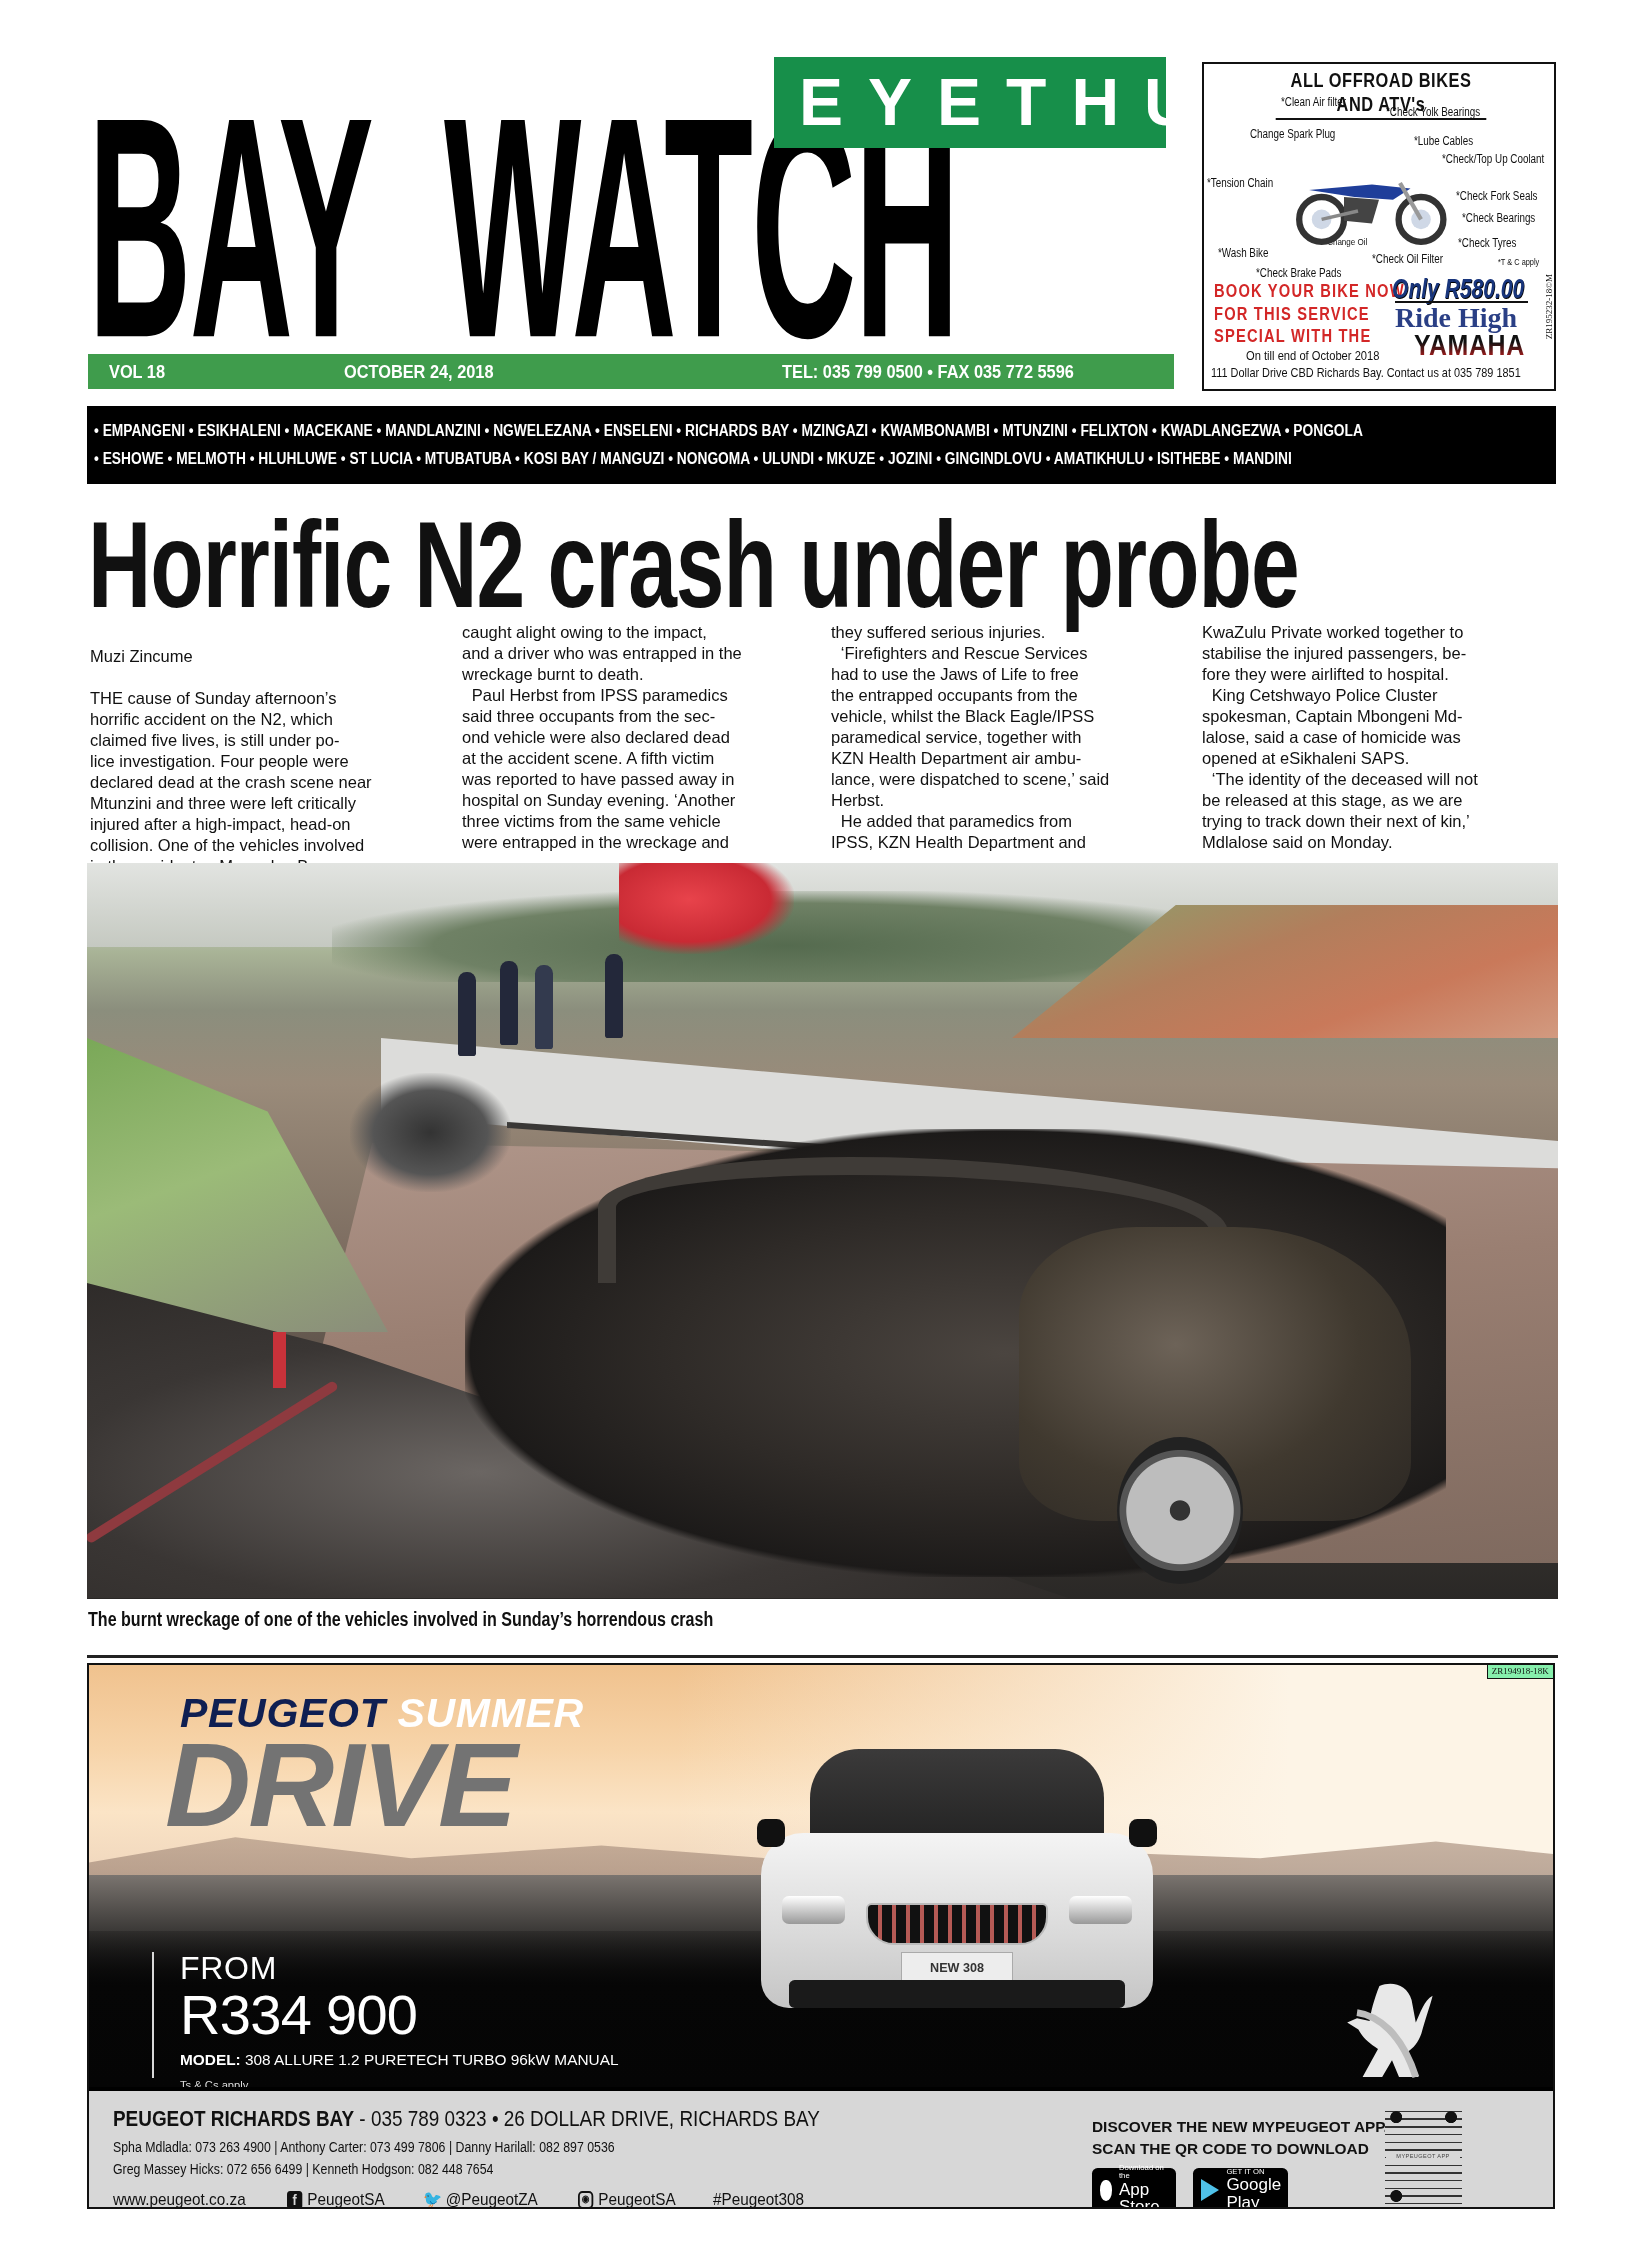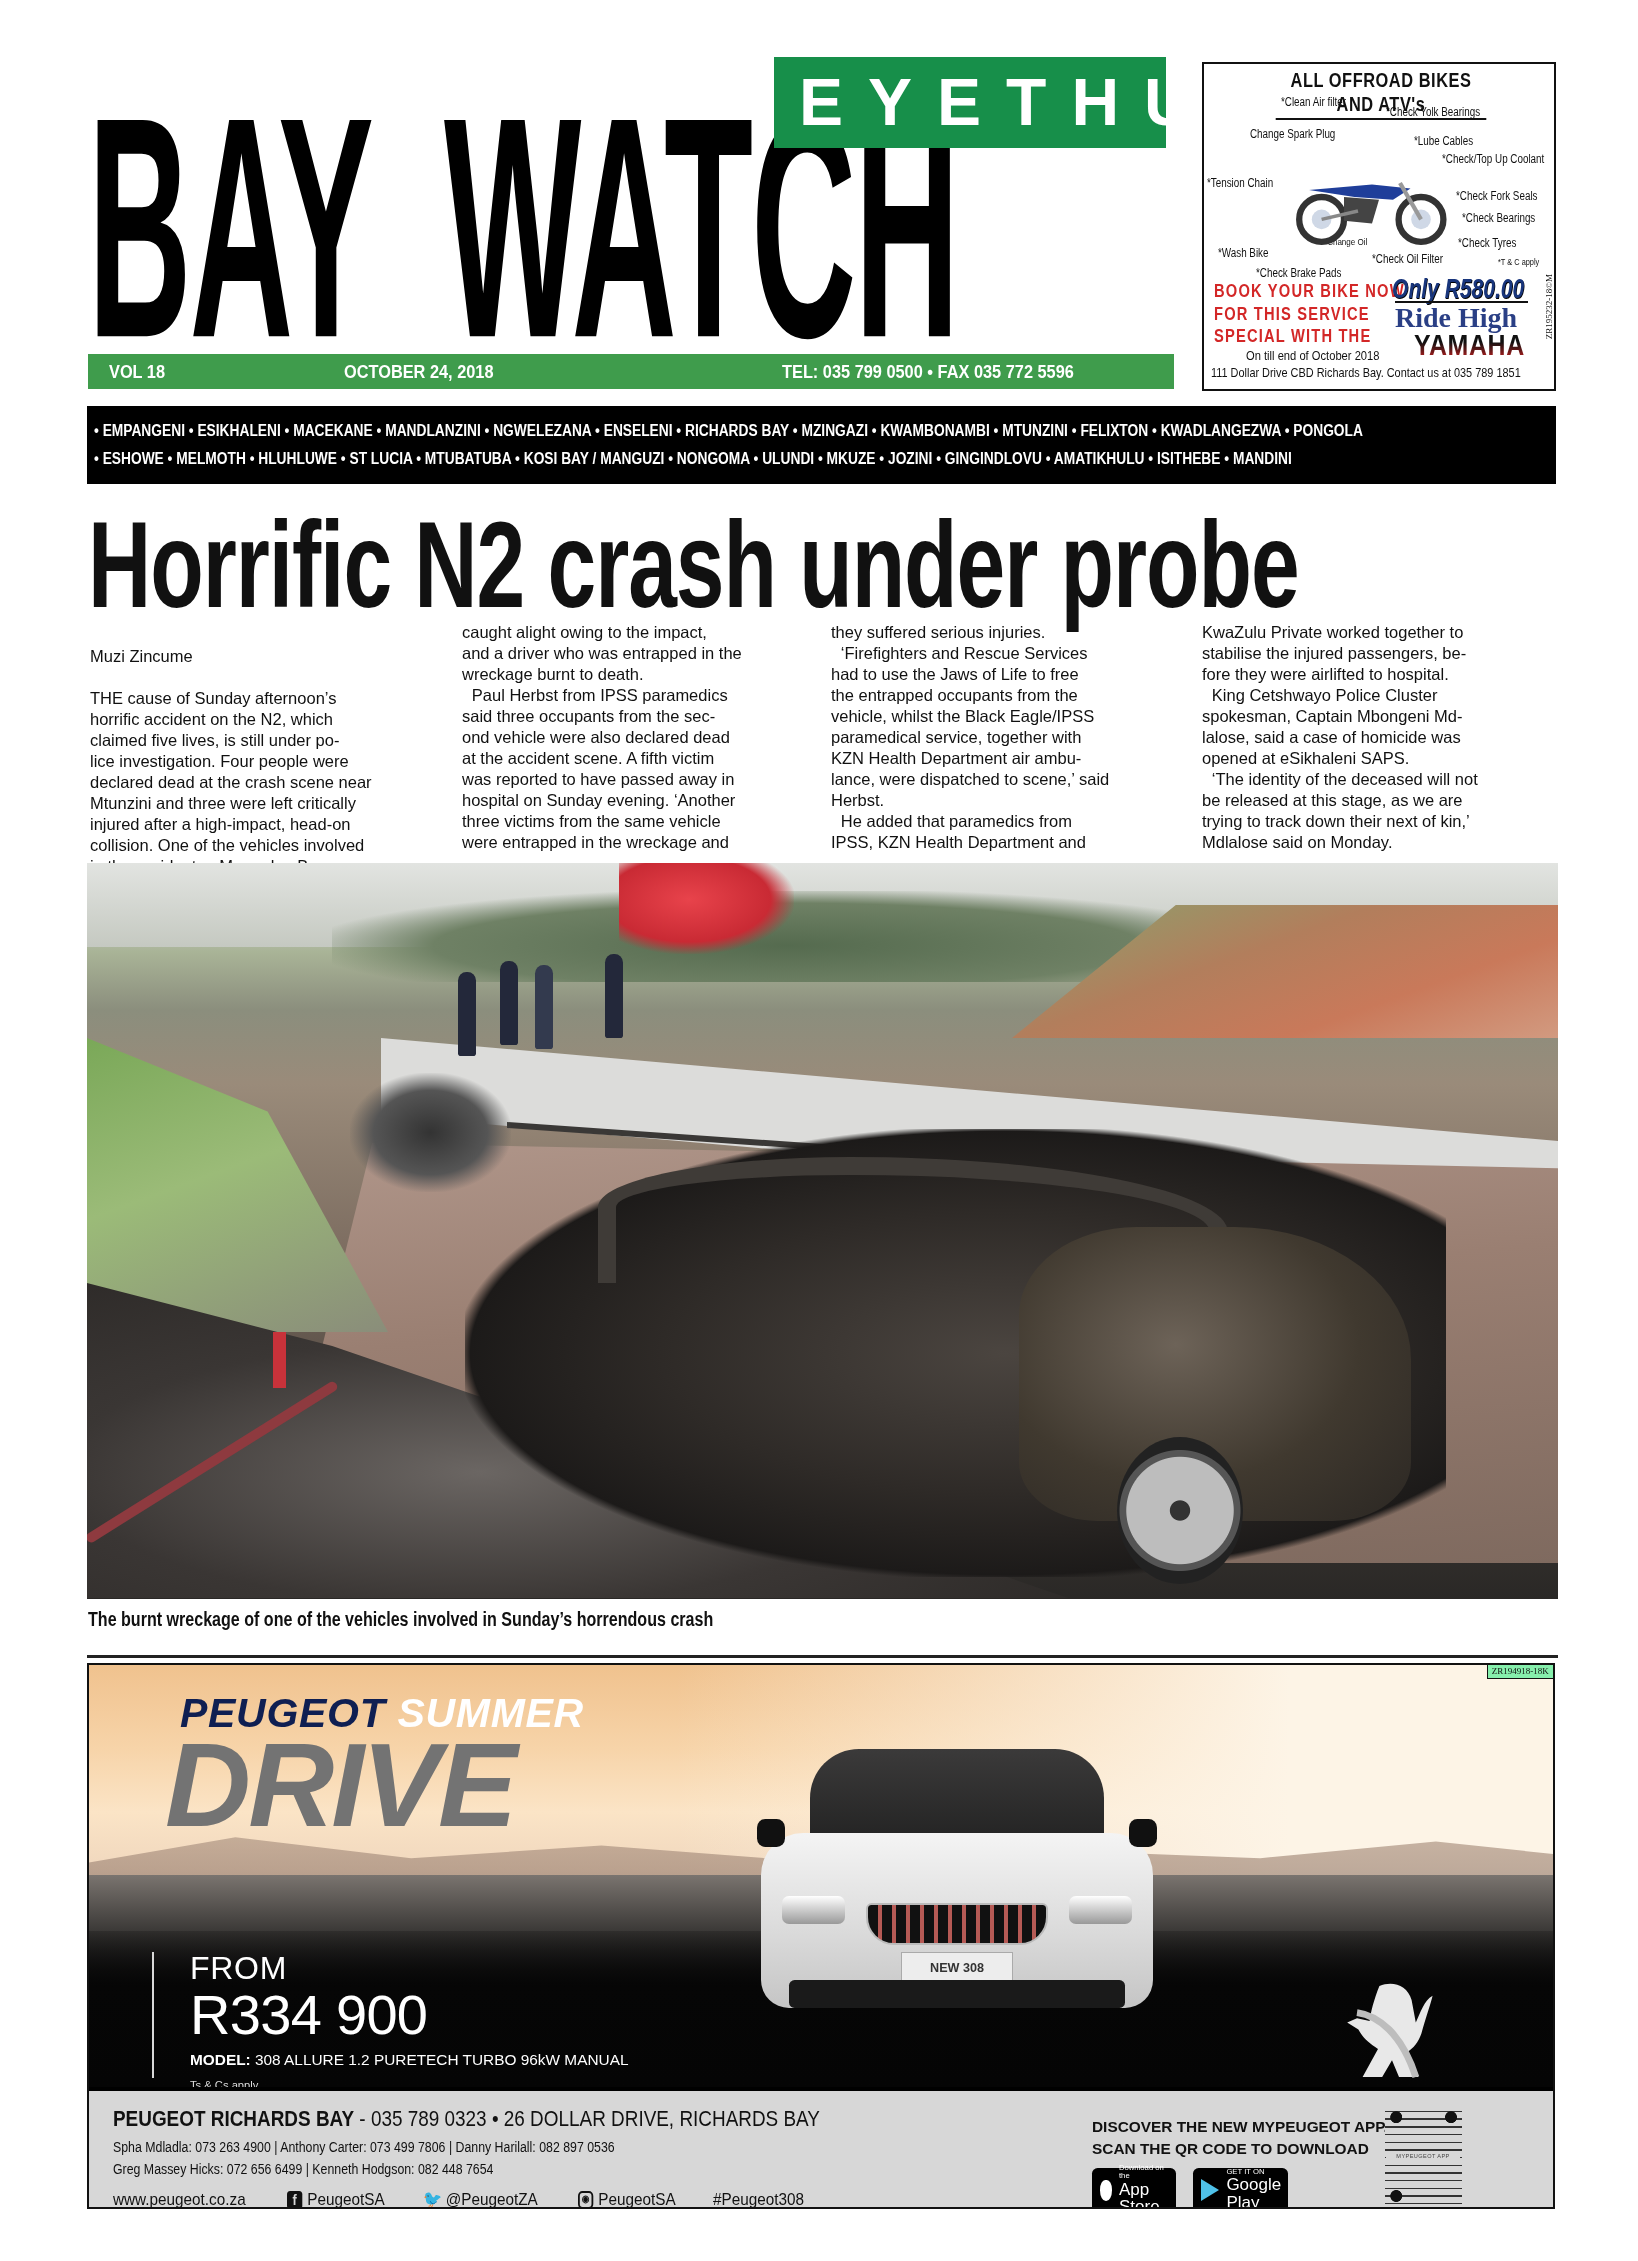--- a/index.html
+++ b/index.html
@@ -121,21 +121,21 @@
   .car .cabin { position: absolute; left: 49px; top: 21px; width: 294px; height: 98px; background: linear-gradient(#3b3a3a, #222); border-radius: 49px 49px 7px 7px; }
   .car .bodyshell { position: absolute; left: 0; top: 105px; width: 392px; height: 175px; background: linear-gradient(180deg, #f4f4f4 0%, #e0e0e0 45%, #c5c5c5 100%); border-radius: 42px 42px 28px 28px; }
   .car .grille { position: absolute; left: 105px; top: 175px; width: 182px; height: 42px; background: repeating-linear-gradient(90deg, #111 0 9.8px, #b65a55 9.8px 14px); border-radius: 5.6px 5.6px 28px 28px; border: 2.1px solid #bbb; }
   .car .plate { position: absolute; left: 140px; top: 224px; width: 112px; height: 31px; background: #ededed; border: 0.7px solid #aaa; font-size: 12.6px; font-weight: 700; color: #333; text-align: center; line-height: 31px; }
   .car .lamp-l, .car .lamp-r { position: absolute; top: 168px; width: 63px; height: 28px; background: linear-gradient(#fff, #999); border-radius: 7px; }
   .car .lamp-l { left: 21px; } .car .lamp-r { right: 21px; }
   .car .mirror-l, .car .mirror-r { position: absolute; top: 91px; width: 28px; height: 28px; background: #111; border-radius: 8.4px; }
   .car .mirror-l { left: -4.2px; } .car .mirror-r { right: -4.2px; }
   .car .lower { position: absolute; left: 28px; top: 252px; width: 336px; height: 28px; background: #1a1a1a; border-radius: 5.6px; }
 
-  .pa-offer { position: absolute; left: 63px; top: 287px; border-left: 2.1px solid #d8d8d8; padding-left: 36px; height: 126px; }
+  .pa-offer { position: absolute; left: 63px; top: 287px; border-left: 2.1px solid #d8d8d8; padding-left: 26px; height: 126px; }
   .pa-from { color: #fff; font-size: 32px; letter-spacing: 0.7px; line-height: 1; }
   .pa-price { color: #fff; font-size: 56px; line-height: 1; margin-top: 2.8px; letter-spacing: -0.7px; }
   .pa-model { color: #fff; font-size: 15.4px; margin-top: 8.4px; white-space: nowrap; }
   .pa-model b { font-weight: 700; }
   .pa-tc { color: #ddd; font-size: 11.2px; margin-top: 9.8px; }
   .pa-motion { position: absolute; left: 50px; top: 447px; color: #fff; font-size: 24px; letter-spacing: 3.5px; white-space: nowrap; }
 
   .lion { position: absolute; left: 1254px; top: 314px; width: 98px; height: 105px; }
   .pa-brand { position: absolute; left: 1224px; top: 448px; color: #fff; font-size: 24px; font-weight: 700; letter-spacing: 3.5px; }
 

